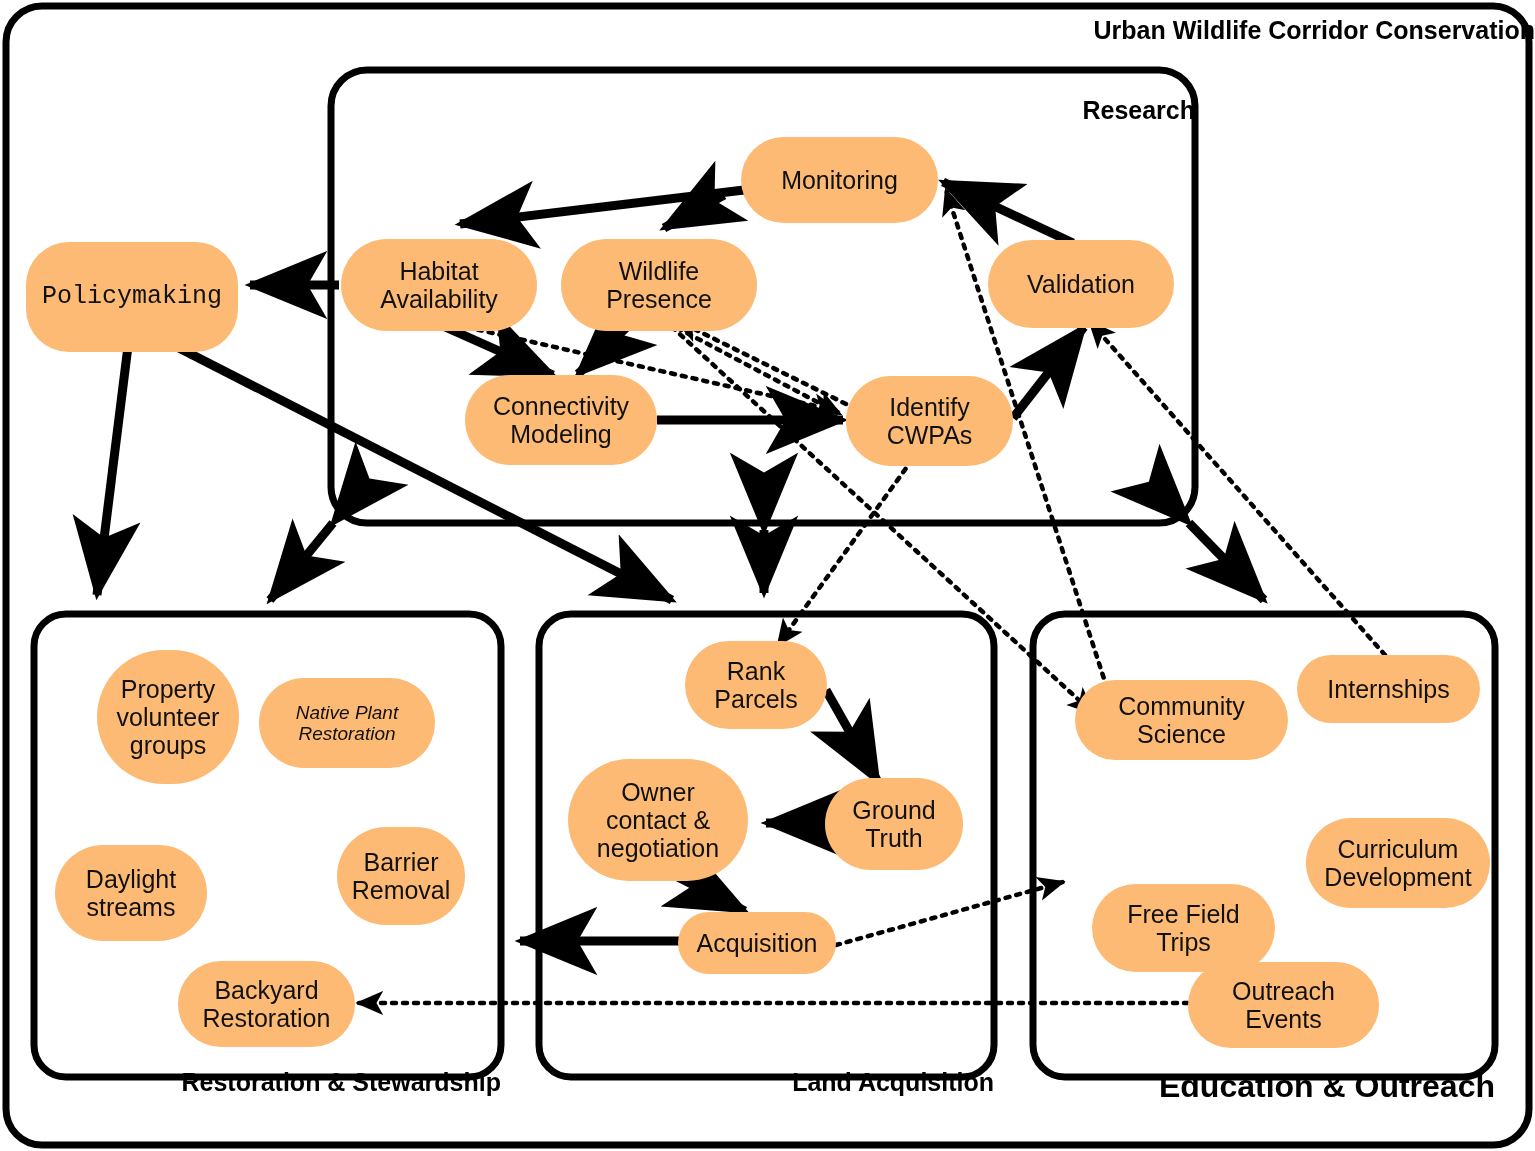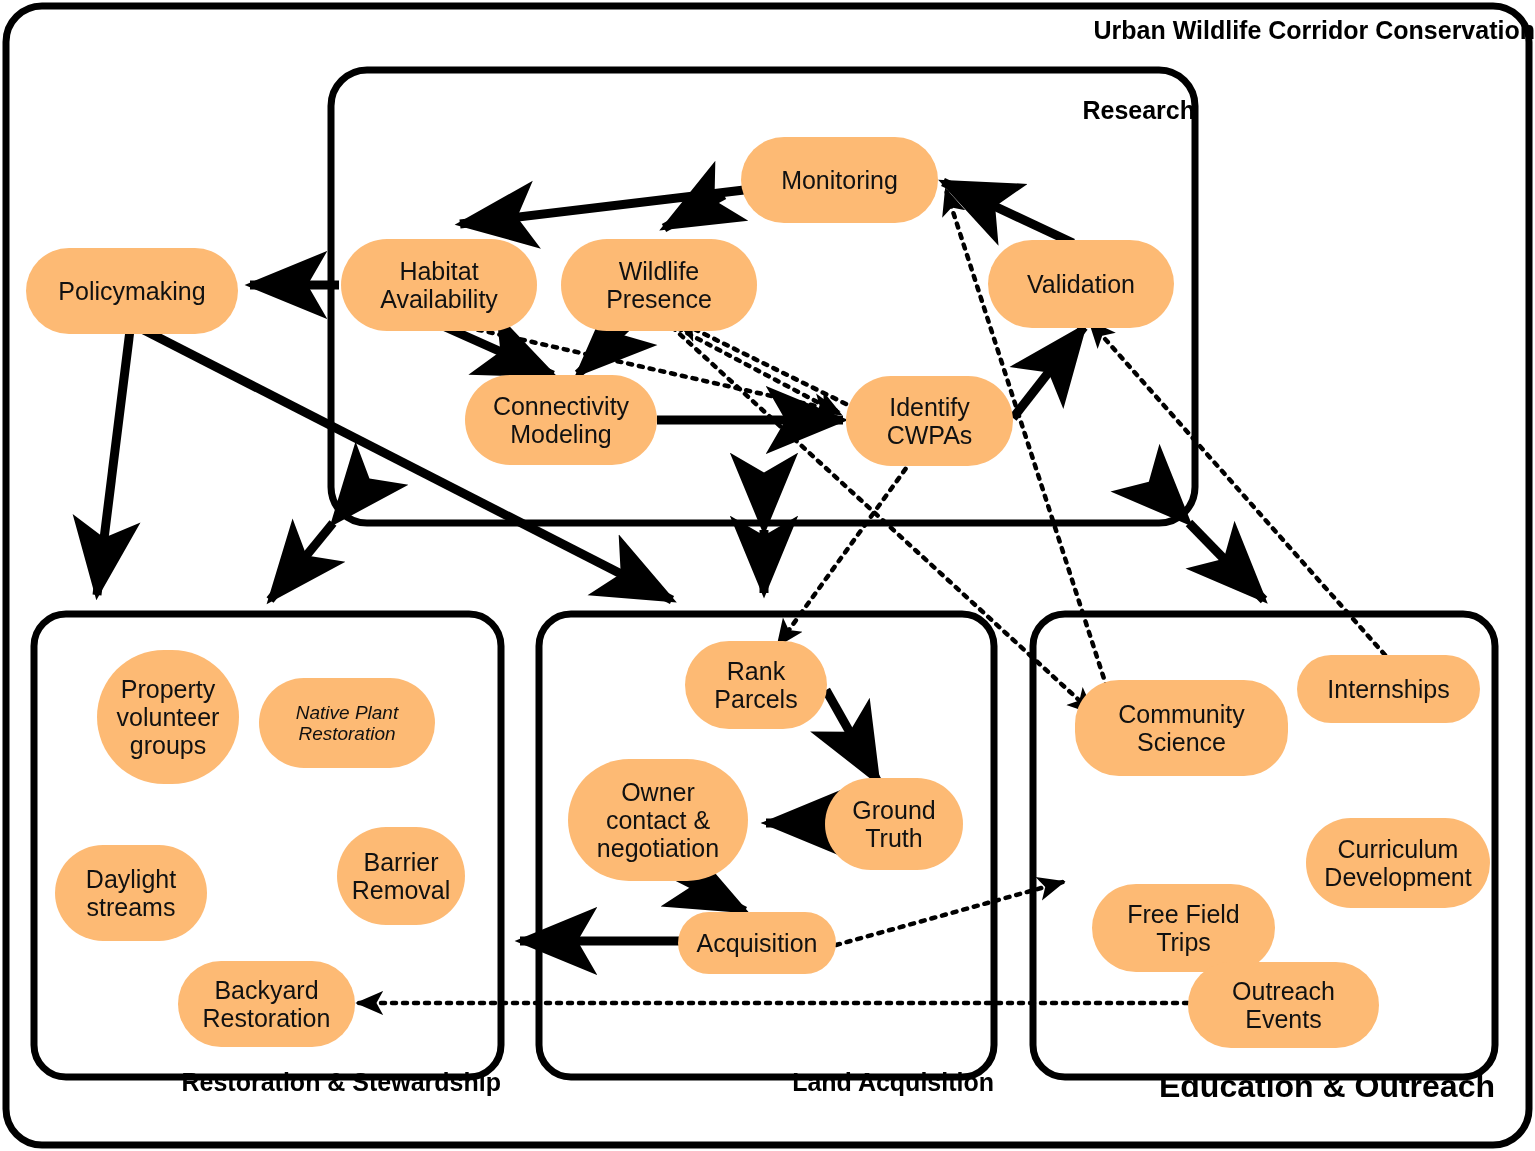--- a/index.html
+++ b/index.html
@@ -97,21 +97,21 @@
   <div class="boxlabel" style="left:0;top:16px;width:1535px;font-size:25px;">Urban Wildlife Corridor Conservation</div>
 
   <div class="boxlabel" style="left:331px;top:96px;width:864px;font-size:25px;">Research</div>
 
   <div class="boxlabel" style="left:34px;top:1068px;width:467px;font-size:25px;">Restoration &amp; Stewardship</div>
 
   <div class="boxlabel" style="left:539px;top:1068px;width:455px;font-size:25px;">Land Acquisition</div>
 
   <div class="boxlabel" style="left:1033px;top:1068px;width:462px;font-size:32px;">Education &amp; Outreach</div>
 
-  <div class="node" style="left:26px;top:248px;width:212px;height:86px;border-radius:43px;font-size:25px;">
+  <div class="node" style="left:26px;top:242px;width:212px;height:110px;border-radius:43px;font-size:25px;font-family:Liberation Mono, monospace;">
     <div>
         <span>Policymaking</span>
       </div>
   </div>
 
   <div class="node" style="left:741px;top:137px;width:197px;height:86px;border-radius:43px;font-size:25px;">
     <div>
         <span>Monitoring</span>
       </div>
   </div>
@@ -207,21 +207,21 @@
       <span>negotiation</span>
     </div>
   </div>
 
   <div class="node" style="left:678px;top:912px;width:158px;height:62px;border-radius:31px;font-size:25px;">
     <div>
         <span>Acquisition</span>
       </div>
   </div>
 
-  <div class="node" style="left:1075px;top:680px;width:213px;height:96px;border-radius:44px;font-size:25px;">
+  <div class="node" style="left:1075px;top:680px;width:213px;height:80px;border-radius:44px;font-size:25px;">
     <div>
       <span>Community</span>
       <span>Science</span>
     </div>
   </div>
 
   <div class="node" style="left:1297px;top:655px;width:183px;height:68px;border-radius:34px;font-size:25px;">
     <div>
         <span>Internships</span>
       </div>

